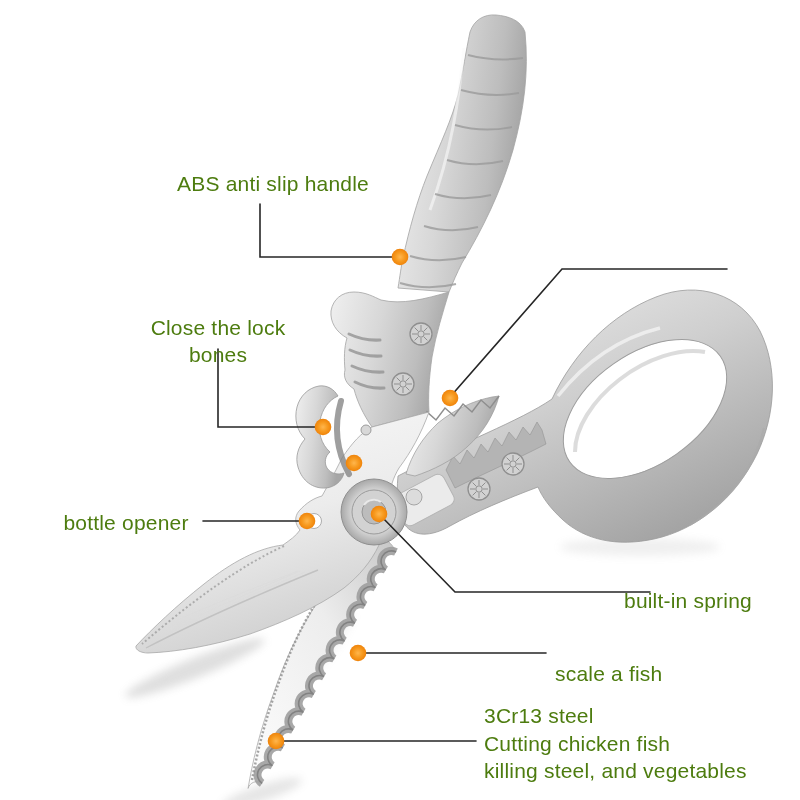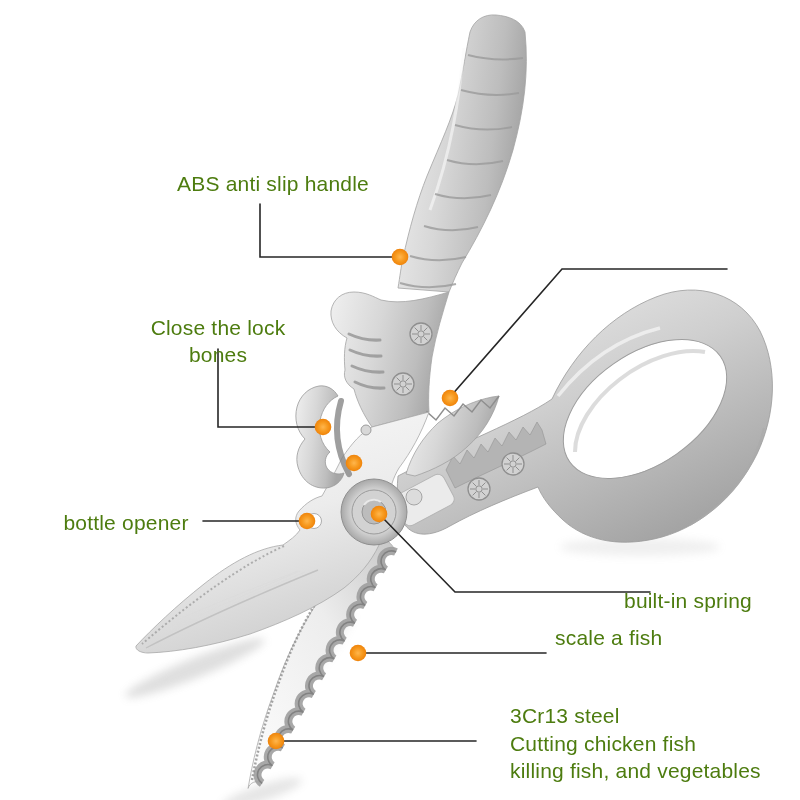--- a/index.html
+++ b/index.html
@@ -264,21 +264,21 @@
 
   <div class="label center" style="left:118px;top:296px;width:200px;margin-top:18px;">
     <div>Close the lock</div>
     <div>bones</div>
   </div>
 
   <div class="label right" style="left:50px;top:509px;width:152px;">bottle opener</div>
 
   <div class="label" style="left:624px;top:580px;margin-top:7px;">built-in spring</div>
 
-  <div class="label" style="left:555px;top:624px;">scale a fish</div>
-
-  <div class="label" style="left:484px;top:702px;line-height:27.5px;margin-left:26px;">
+  <div class="label" style="left:555px;top:660px;">scale a fish</div>
+
+  <div class="label" style="left:484px;top:702px;line-height:27.5px;">
     <div>3Cr13 steel</div>
     <div>Cutting chicken fish</div>
-    <div>killing fish, and vegetables</div>
+    <div>killing steel, and vegetables</div>
   </div>
 
 </div>
 
 </body></html>

